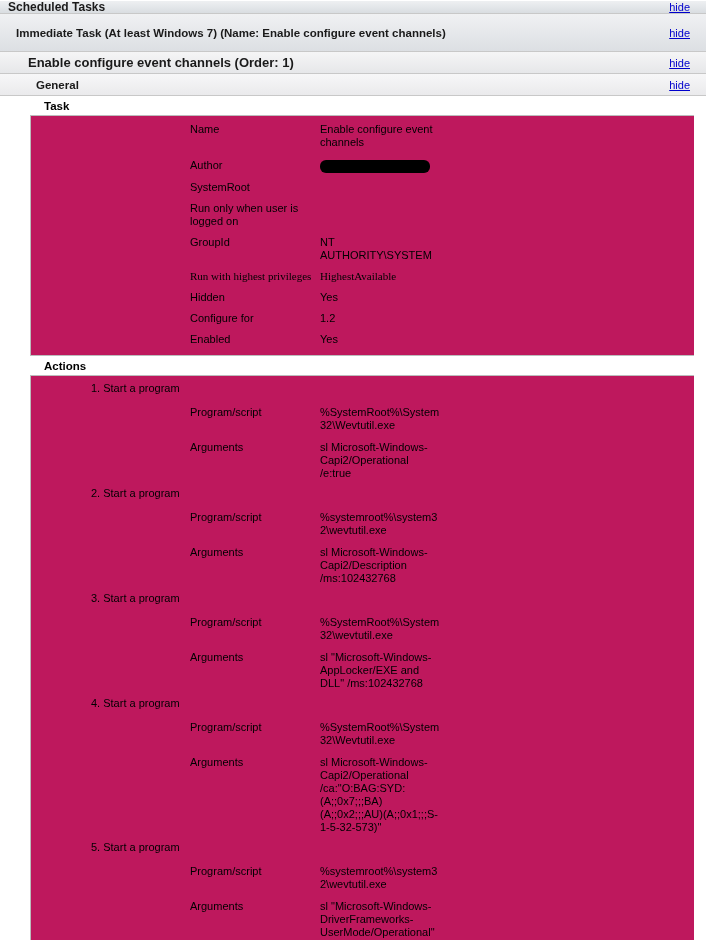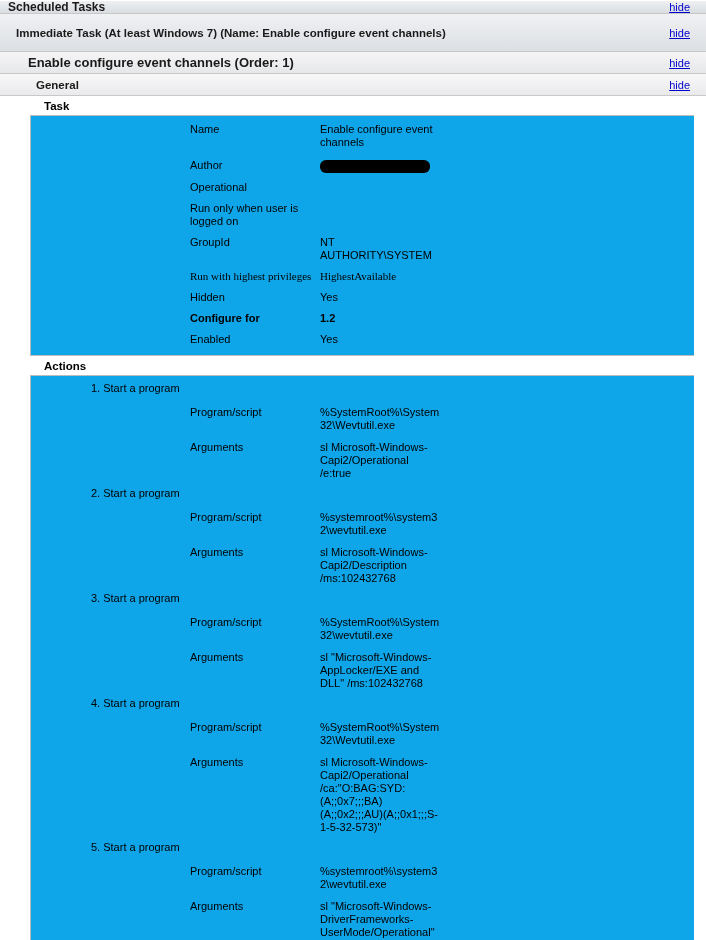--- a/index.html
+++ b/index.html
@@ -88,21 +88,21 @@
   }
   .section-head {
     font-weight: bold;
     font-size: 11.5px;
     padding: 4px 0 3px 14px;
     color: #000;
   }
   .section-box {
     border: 1px solid #bcbcbc;
     border-right: none;
-    background: #0ea5e9;
+    background: #be185d;
     box-sizing: border-box;
     width: 664px;
   }
   .section-box.tight { padding: 6px 0 8px 0; }
 
   
   .prop-row {
     display: flex;
     align-items: flex-start;
     padding: 1px 0;
@@ -177,21 +177,21 @@
         <div class="prop-name">Name</div>
         <div class="prop-value">Enable configure event channels</div>
       </div>
 
       <div class="prop-row" style="margin-top:8px;">
         <div class="prop-name">Author</div>
         <div class="prop-value"><span class="redacted"></span></div>
       </div>
 
       <div class="prop-row" style="margin-top:6px;">
-        <div class="prop-name">Operational</div>
+        <div class="prop-name">SystemRoot</div>
         <div class="prop-value"></div>
       </div>
 
       <div class="prop-row" style="margin-top:6px;">
         <div class="prop-name">Run only when user is logged on</div>
         <div class="prop-value"></div>
       </div>
 
       <div class="prop-row" style="margin-top:6px;">
         <div class="prop-name">GroupId</div>
@@ -201,21 +201,21 @@
       <div class="prop-row" style="margin-top:6px;font-family:Liberation Serif, serif;">
         <div class="prop-name">Run with highest privileges</div>
         <div class="prop-value">HighestAvailable</div>
       </div>
 
       <div class="prop-row" style="margin-top:6px;">
         <div class="prop-name">Hidden</div>
         <div class="prop-value">Yes</div>
       </div>
 
-      <div class="prop-row" style="margin-top:6px;font-weight:bold;">
+      <div class="prop-row" style="margin-top:6px;">
         <div class="prop-name">Configure for</div>
         <div class="prop-value">1.2</div>
       </div>
 
       <div class="prop-row" style="margin-top:6px;">
         <div class="prop-name">Enabled</div>
         <div class="prop-value">Yes</div>
       </div>
 
     </div>

